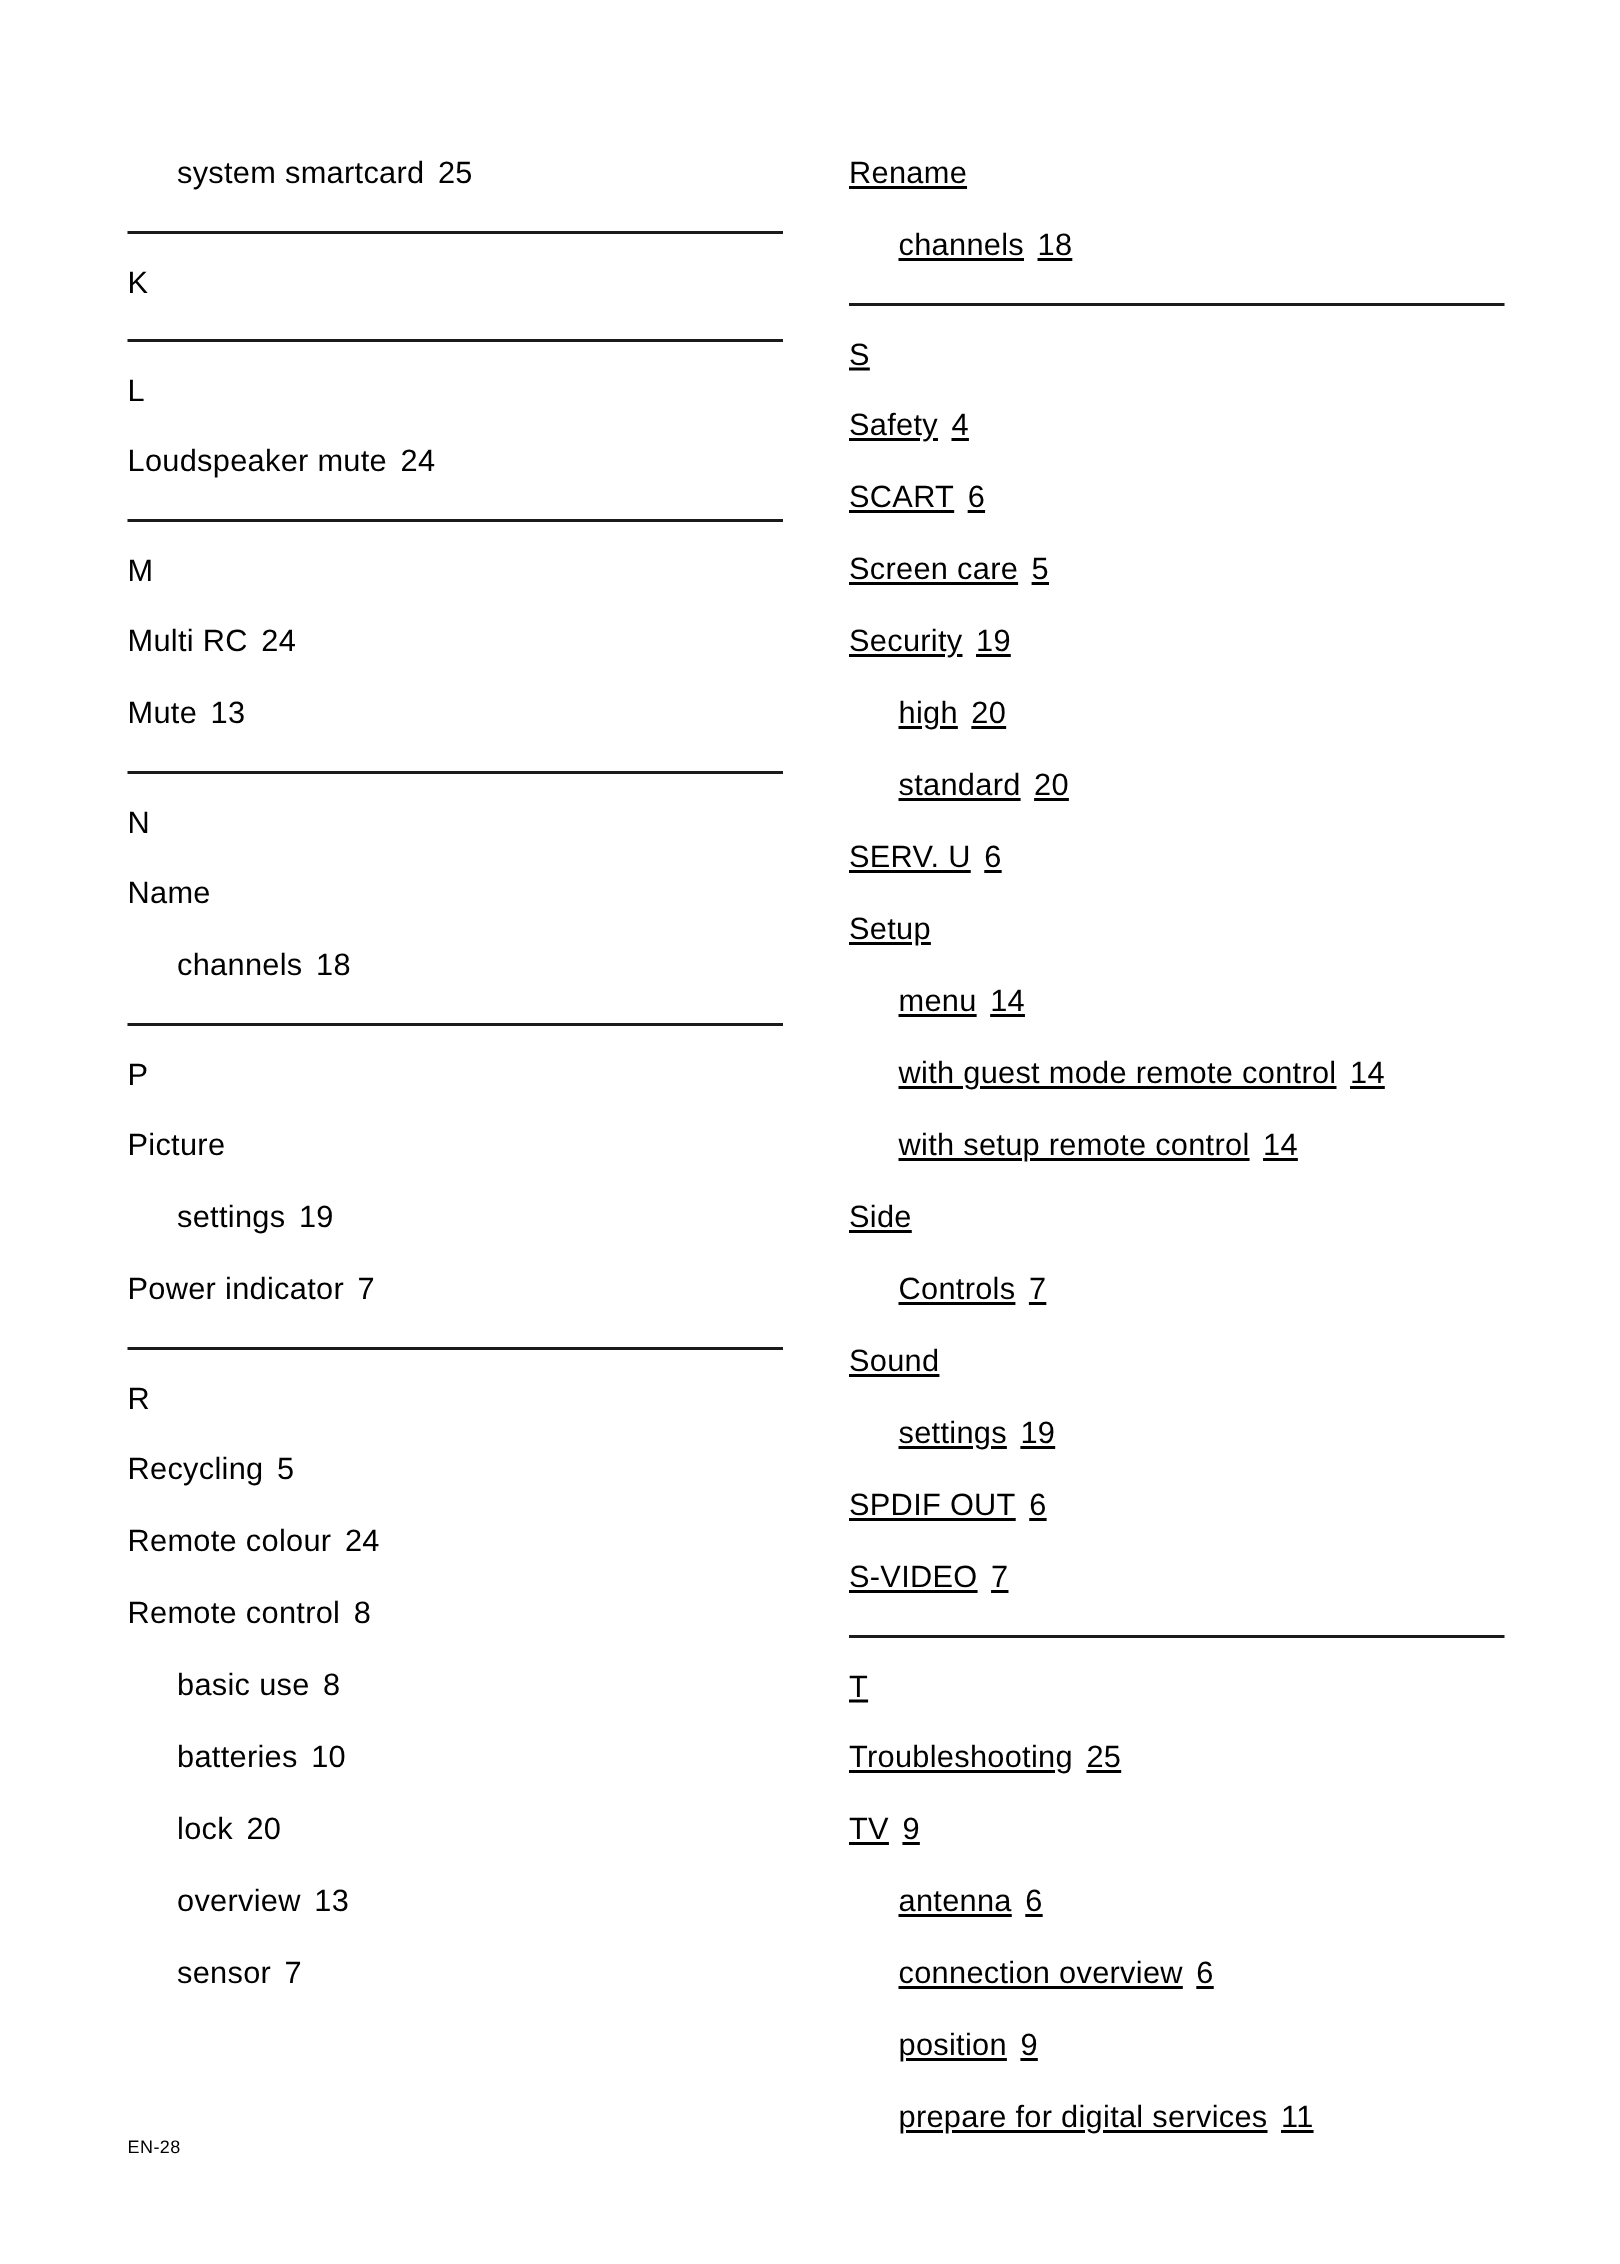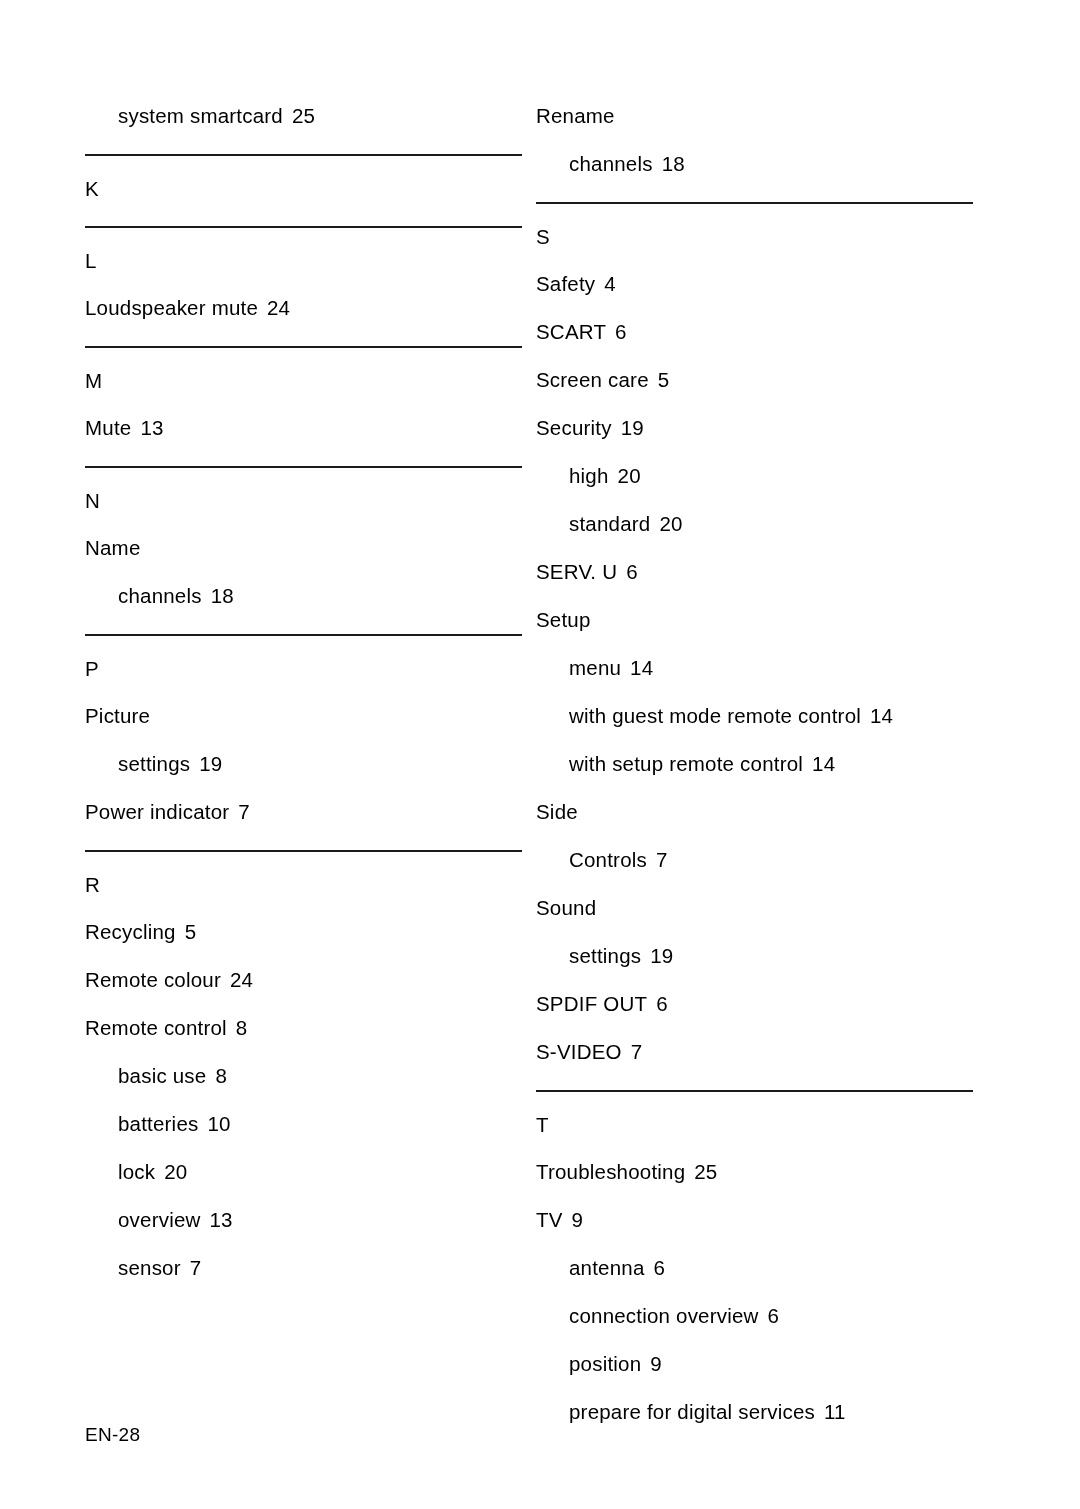--- a/index.html
+++ b/index.html
@@ -20,33 +20,35 @@
     position: absolute;
     inset: 0;
     background: #ffffff;
   }
   .columns {
     position: absolute;
     left: 0;
     top: 0;
     width: 1080px;
     display: flex;
+    gap: 30px;
   }
   .col {
     box-sizing: border-box;
   }
   .col-left {
     width: 468px;
     padding-left: 85px;
     padding-top: 92px;
   }
   .col-right {
     width: 612px;
     padding-left: 68px;
     padding-top: 92px;
+    text-decoration: underline;
   }
   
   .entry {
     font-size: 20.5px;
     line-height: 48px;
     height: 48px;
     letter-spacing: 0.2px;
     white-space: nowrap;
   }
   .entry .term {
@@ -78,39 +80,40 @@
   }
   .col-right .rule {
     width: 437px;
     margin-top: 14px;
     margin-bottom: 10px;
   }
   .footer {
     position: absolute;
     left: 85px;
     top: 1424px;
-    font-size: 19px;
+    font-size: 12px;
     letter-spacing: 0.3px;
     white-space: nowrap;
   }
 </style>
 </head>
 <body>
 
 <div class="page">
   <div class="columns">
     <div class="col col-left">
         <div class="entry sub"><span class="term">system smartcard</span><span class="pages">25</span></div>
         <hr class="rule">
         <div class="entry letter"><span class="term">K</span></div>
         <hr class="rule">
         <div class="entry letter"><span class="term">L</span></div>
         <div class="entry main"><span class="term">Loudspeaker mute</span><span class="pages">24</span></div>
         <hr class="rule">
         <div class="entry letter"><span class="term">M</span></div>
+        <div class="entry main"><span class="term">Multi RC</span><span class="pages">24</span></div>
         <div class="entry main"><span class="term">Mute</span><span class="pages">13</span></div>
         <hr class="rule">
         <div class="entry letter"><span class="term">N</span></div>
         <div class="entry main"><span class="term">Name</span></div>
         <div class="entry sub"><span class="term">channels</span><span class="pages">18</span></div>
         <hr class="rule">
         <div class="entry letter"><span class="term">P</span></div>
         <div class="entry main"><span class="term">Picture</span></div>
         <div class="entry sub"><span class="term">settings</span><span class="pages">19</span></div>
         <div class="entry main"><span class="term">Power indicator</span><span class="pages">7</span></div>

